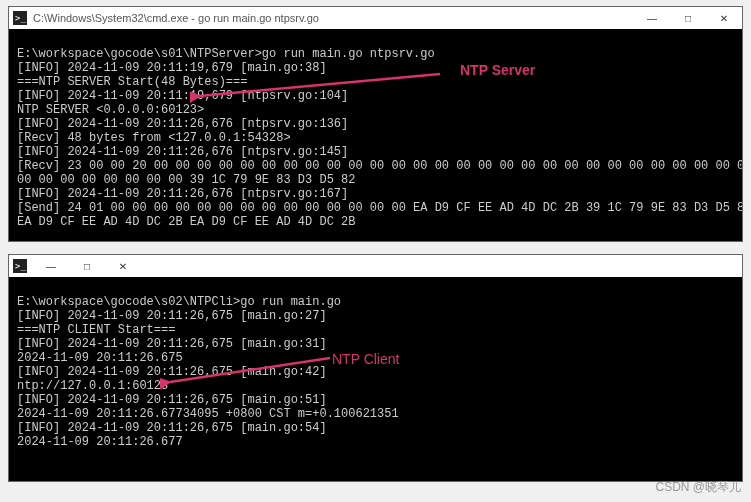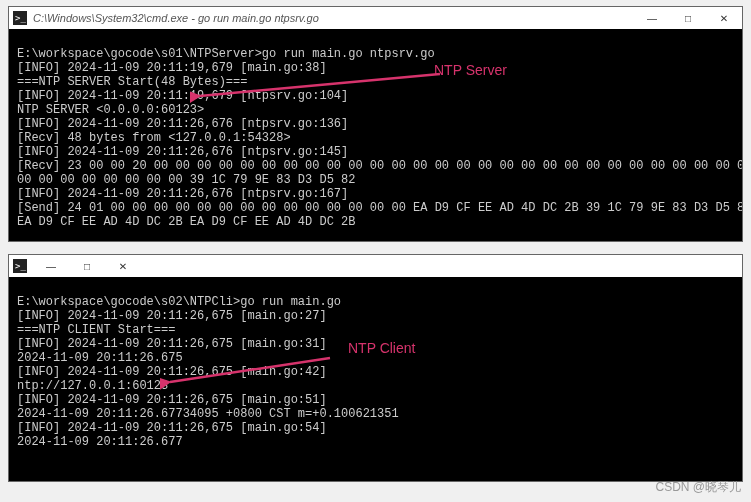--- a/index.html
+++ b/index.html
@@ -2,21 +2,21 @@
 <html><head>
 <meta charset="utf-8">
 <style>
   * { margin: 0; padding: 0; box-sizing: border-box; }
   html, body { width: 751px; height: 502px; background: #f0f0f0; font-family: "Segoe UI", sans-serif; position: relative; overflow: hidden; }
   .window { position: absolute; left: 8px; right: 8px; background: #000; border: 1px solid #666; }
   .window.top { top: 6px; height: 236px; }
   .window.bot { top: 254px; height: 228px; }
   .titlebar { height: 22px; background: #fff; display: flex; align-items: center; padding-left: 4px; position: relative; }
   .titlebar .icon { width: 14px; height: 14px; margin-right: 6px; display: inline-flex; align-items: center; justify-content: center; }
-  .titlebar .title { font-size: 11px; color: #555; flex: 1; white-space: nowrap; overflow: hidden; text-overflow: ellipsis; font-style: italic; }
+  .titlebar .title { font-size: 11px; color: #555; flex: 1; white-space: nowrap; overflow: hidden; text-overflow: ellipsis; }
   .titlebar .controls { display: flex; }
   .titlebar .ctrl { width: 36px; height: 22px; display: flex; align-items: center; justify-content: center; font-size: 10px; color: #333; }
   .terminal { padding: 4px 4px 4px 8px; color: #ccc; font-family: "Consolas", "Courier New", monospace; font-size: 12px; line-height: 14px; white-space: pre; overflow: hidden; }
   .annotation { position: absolute; pointer-events: none; }
   .label { color: #d6336c; font-size: 14px; font-family: sans-serif; position: absolute; white-space: nowrap; }
   svg.arrow { position: absolute; }
   .watermark { position: absolute; right: 10px; bottom: 6px; font-size: 12px; color: #999; }
 </style>
 </head>
 <body>
@@ -82,28 +82,28 @@
 
 <div class="annotation">
   <svg class="arrow" width="260" height="40" style="left:190px; top:66px;">
     <defs>
       <marker id="ah1" viewBox="0 0 10 10" refX="1" refY="5" markerWidth="6" markerHeight="6" orient="auto">
         <path d="M10 0 L0 5 L10 10 z" fill="#d6336c"></path>
       </marker>
     </defs>
     <line x1="250" y1="8" x2="10" y2="30" stroke="#d6336c" stroke-width="2.5" marker-end="url(#ah1)"></line>
   </svg>
-  <div class="label" style="left:434px; top:62px;">NTP Server</div>
+  <div class="label" style="left:460px; top:62px;font-weight:bold;">NTP Server</div>
 </div>
 
 <div class="annotation">
   <svg class="arrow" width="180" height="36" style="left:160px; top:354px;">
     <defs>
       <marker id="ah2" viewBox="0 0 10 10" refX="1" refY="5" markerWidth="6" markerHeight="6" orient="auto">
         <path d="M10 0 L0 5 L10 10 z" fill="#d6336c"></path>
       </marker>
     </defs>
     <line x1="170" y1="4" x2="10" y2="28" stroke="#d6336c" stroke-width="2.5" marker-end="url(#ah2)"></line>
   </svg>
-  <div class="label" style="left:332px; top:340px;margin-left:16px;">NTP  Client</div>
+  <div class="label" style="left:332px; top:351px;">NTP  Client</div>
 </div>
 
 <div class="watermark">CSDN @晓琴儿</div>
 
 </body></html>

